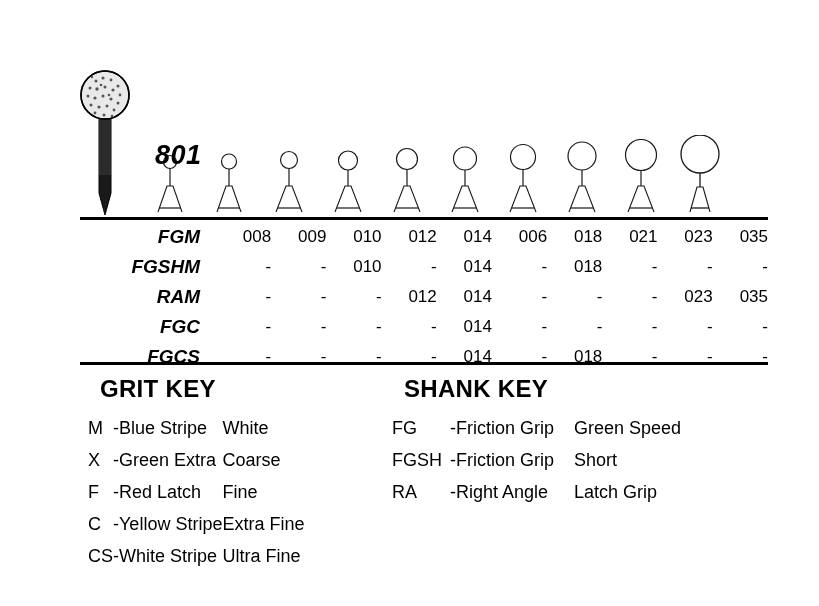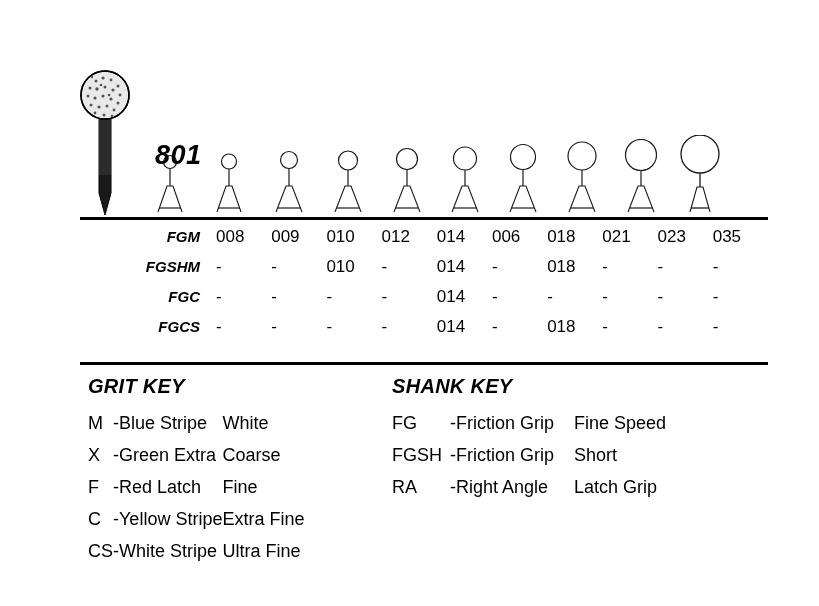--- a/index.html
+++ b/index.html
@@ -59,51 +59,51 @@
   table.sizes {
     position: absolute;
     left: 80px;
     top: 221px;
     width: 688px;
     border-collapse: collapse;
     font-size: 17px;
   }
   table.sizes td {
     padding: 2px 0 1px 0;
-    text-align: left;
+    text-align: right;
     vertical-align: middle;
     height: 27px;
   }
   table.sizes td.rowhead {
     text-align: right;
     font-style: italic;
     font-weight: bold;
-    font-size: 15px;
+    font-size: 19px;
     padding-right: 16px;
     width: 120px;
     white-space: nowrap;
   }
 
   
   .keys {
     position: absolute;
     left: 0;
     top: 375px;
     width: 819px;
   }
   .key-block { position: absolute; }
   .grit-block  { left: 88px;  top: 0; }
   .shank-block { left: 392px; top: 0; }
 
   .key-title {
-    font-size: 20px;
+    font-size: 24px;
     font-weight: bold;
-    font-style: italic;
     margin-bottom: 9px;
     letter-spacing: 0.3px;
+    margin-left: 12px;
   }
   table.keytable {
     border-collapse: collapse;
     font-size: 18px;
   }
   table.keytable td {
     padding: 3px 0;
     vertical-align: baseline;
     white-space: nowrap;
     line-height: 1.45;
@@ -298,20 +298,33 @@
         <td>010</td>
         <td>-</td>
         <td>014</td>
         <td>-</td>
         <td>018</td>
         <td>-</td>
         <td>-</td>
         <td>-</td>
       </tr>
       <tr>
+        <td class="rowhead">RAM</td>
+        <td>-</td>
+        <td>-</td>
+        <td>-</td>
+        <td>012</td>
+        <td>014</td>
+        <td>-</td>
+        <td>-</td>
+        <td>-</td>
+        <td>023</td>
+        <td>035</td>
+      </tr>
+      <tr>
         <td class="rowhead">FGC</td>
         <td>-</td>
         <td>-</td>
         <td>-</td>
         <td>-</td>
         <td>014</td>
         <td>-</td>
         <td>-</td>
         <td>-</td>
         <td>-</td>
@@ -374,21 +387,21 @@
     </div>
 
     <div class="key-block shank-block">
       <div class="key-title">SHANK KEY</div>
       <table class="keytable">
         <tbody>
           <tr>
             <td class="kcode">FG</td>
             <td class="kdash">-</td>
             <td class="kname">Friction Grip</td>
-            <td class="kdesc">Fine Speed</td>
+            <td class="kdesc">Green Speed</td>
           </tr>
           <tr>
             <td class="kcode">FGSH</td>
             <td class="kdash">-</td>
             <td class="kname">Friction Grip</td>
             <td class="kdesc">Short</td>
           </tr>
           <tr>
             <td class="kcode">RA</td>
             <td class="kdash">-</td>

